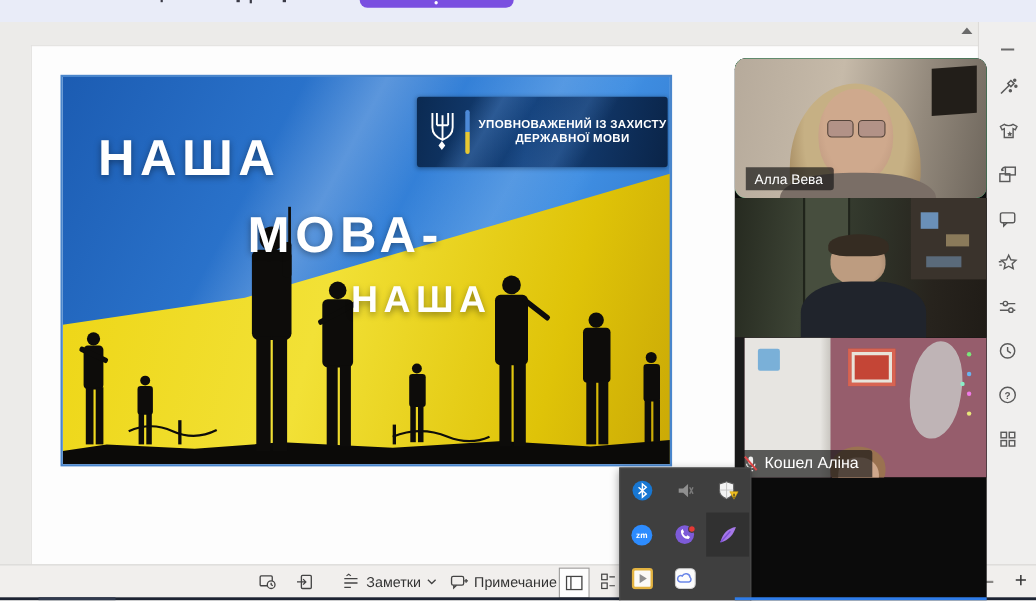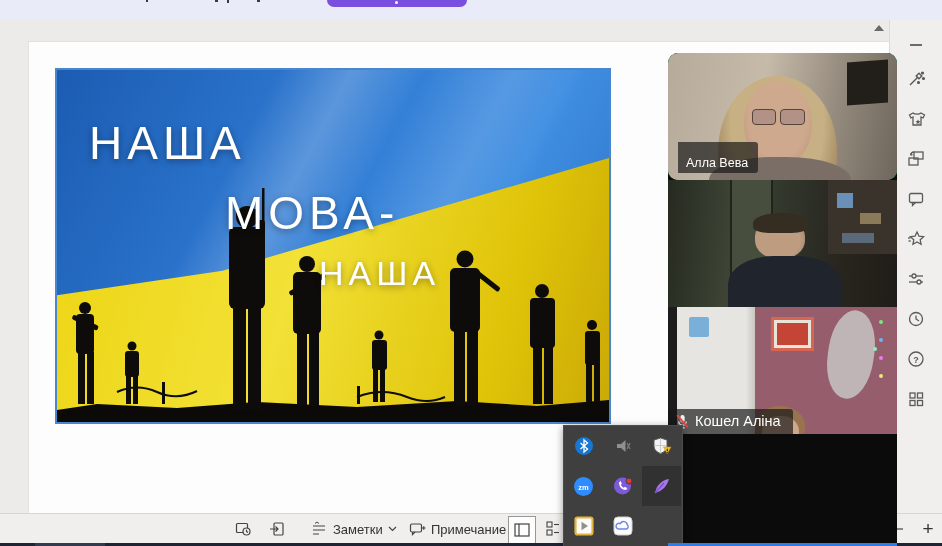--- a/index.html
+++ b/index.html
@@ -12,21 +12,21 @@
   .purple-btn{position:absolute;left:327px;top:0;width:140px;height:7px;background:#7a4fe0;border-radius:0 0 10px 10px;}
   .purple-btn i{position:absolute;left:68px;top:1px;width:3px;height:3px;background:#fff;border-radius:50%;}
 
   
   .doc-panel{left:28px;top:41px;width:862px;height:472px;background:#fdfdfd;border:1px solid #e3e1df;border-right:none;}
 
   
   .slide{left:55px;top:68px;width:552px;height:352px;border:2px solid #4a86cc;overflow:hidden;background:linear-gradient(118deg,#1c5cb2 0%,#2e79d2 40%,#3f8ee2 70%,#2a6dc0 100%);}
   .slide .sheen{position:absolute;left:0;top:0;right:0;bottom:0;background:linear-gradient(118deg,transparent 30%,rgba(255,255,255,.22) 40%,transparent 50%,rgba(255,255,255,.14) 62%,transparent 72%);}
   .slide .yellow{position:absolute;left:0;top:0;right:0;bottom:0;background:linear-gradient(105deg,#edd411 0%,#f2e136 45%,#dfc308 80%,#caa906 100%);clip-path:polygon(0 64%,30% 57%,100% 25%,100% 100%,0 100%);}
-  .slide-text{position:absolute;color:#fff;font-weight:400;z-index:3;letter-spacing:5px;text-shadow:0 2px 7px rgba(0,0,0,.4);}
+  .slide-text{position:absolute;color:#fff;font-weight:700;z-index:3;letter-spacing:5px;text-shadow:0 2px 7px rgba(0,0,0,.4);}
   .t-nasha1{left:32px;top:46px;font-size:46px;}
   .t-mova{left:168px;top:116px;font-size:46px;}
   .t-nasha2{left:262px;top:184px;font-size:34px;}
   .t-zbroya{left:303px;top:246px;font-size:62px;letter-spacing:6px;}
   .soldiers{position:absolute;left:0;bottom:0;width:552px;height:352px;z-index:2;}
 
   
   .emblem{position:absolute;left:322px;top:18px;width:228px;height:64px;z-index:4;background:linear-gradient(100deg,#0b2a52 0%,#16447f 45%,#0a2448 100%);border-radius:3px;display:flex;align-items:center;box-shadow:0 1px 4px rgba(0,0,0,.3);}
   .emblem .streak{position:absolute;left:0;top:0;right:0;bottom:0;background:linear-gradient(120deg,transparent 20%,rgba(120,180,255,.25) 30%,transparent 42%,rgba(120,180,255,.18) 60%,transparent 70%);border-radius:3px;}
   .emblem .divider{width:4px;height:40px;margin:0 8px 0 6px;background:linear-gradient(#4d8ad8 0 50%,#e8c832 50% 100%);border-radius:2px;flex:none;z-index:1;}
@@ -50,21 +50,21 @@
   .sb-icon{position:absolute;left:15px;width:22px;height:22px;display:flex;align-items:center;justify-content:center;}
   .vdivider{left:889px;top:20px;width:1px;height:493px;background:#dddbd9;z-index:4;}
   .scroll-up{left:874px;top:25px;width:0;height:0;border-left:5px solid transparent;border-right:5px solid transparent;border-bottom:6px solid #6a6a6a;z-index:4;}
 
   
   .video-panel{left:668px;top:53px;width:229px;height:493px;background:#0b0b0b;border-radius:10px 10px 0 0;overflow:hidden;z-index:50;}
   .tile{position:relative;width:229px;height:127px;overflow:hidden;background:#111;}
   .tile.active{box-shadow:inset 0 0 0 3px #26d97f;border-radius:10px;}
   .scene{position:absolute;left:0;top:0;right:0;bottom:0;}
   .scene div{position:absolute;}
-  .name-tag{position:absolute;display:flex;align-items:center;gap:6px;background:rgba(22,22,22,.68);color:#fff;padding:14px 10px 3px 8px;border-radius:0 3px 3px 0;z-index:5;white-space:nowrap;}
+  .name-tag{position:absolute;display:flex;align-items:center;gap:6px;background:rgba(22,22,22,.68);color:#fff;padding:4px 10px 3px 8px;border-radius:0 3px 3px 0;z-index:5;white-space:nowrap;}
   .tag-float{left:10px;bottom:7px;font-size:12.5px;}
   .tag-flush{left:0;bottom:0;font-size:14.5px;padding:4px 12px 5px 8px;border-radius:0 3px 0 0;}
 
   
   .tray{left:563px;top:425px;width:118px;height:121px;background:#3f3f3f;border:1px solid #4c4c4c;z-index:60;box-shadow:0 2px 8px rgba(0,0,0,.4);}
   .tray-cell{position:absolute;width:39px;height:40px;display:flex;align-items:center;justify-content:center;}
   .tray-cell.sel{background:#313131;}
 
   .partial-icon{position:absolute;left:546px;top:521px;width:14px;height:16px;z-index:11;}
 </style>
@@ -133,20 +133,32 @@
         <rect x="105" y="312" width="3" height="22"></rect>
           <rect x="300" y="316" width="3" height="18"></rect>
       </g>
       <path d="M60 322 q20 -9 40 0 q20 9 40 -1 M300 327 q25 -10 50 0 q20 8 38 0" stroke="#0d0c0a" stroke-width="2" fill="none"></path>
     </svg>
 
     <div class="slide-text t-nasha1">НАША</div>
     <div class="slide-text t-mova">МОВА-</div>
     <div class="slide-text t-nasha2">НАША</div>
 
+    <div class="emblem">
+      <div class="streak"></div>
+      <svg width="28" height="40" viewBox="0 0 26 36">
+        <path d="M4 2 v13 c0 6 4 9 9 11 c5 -2 9 -5 9 -11 v-13 M13 4 v22 M8 2 v11 M18 2 v11 M8 13 h10" stroke="#fff" stroke-width="1.7" fill="none" transform="scale(0.95)"></path>
+        <path d="M12.4 27 l3 4 l-3 4 l-3 -4 z" fill="#fff" transform="scale(0.95)"></path>
+      </svg>
+      <div class="divider"></div>
+      <div class="etext">
+        <div>УПОВНОВАЖЕНИЙ ІЗ ЗАХИСТУ</div>
+        <div>ДЕРЖАВНОЇ МОВИ</div>
+      </div>
+    </div>
   </div>
 
   <div class="abs scroll-up"></div>
   <div class="abs vdivider"></div>
 
   <div class="abs sidebar">
     <div class="sb-icon" style="top:14px;">
         <svg width="18" height="18" viewBox="0 0 18 18">
           <line x1="3" y1="9" x2="15" y2="9" stroke="#6a6a6a" stroke-width="2"></line>
         </svg>

